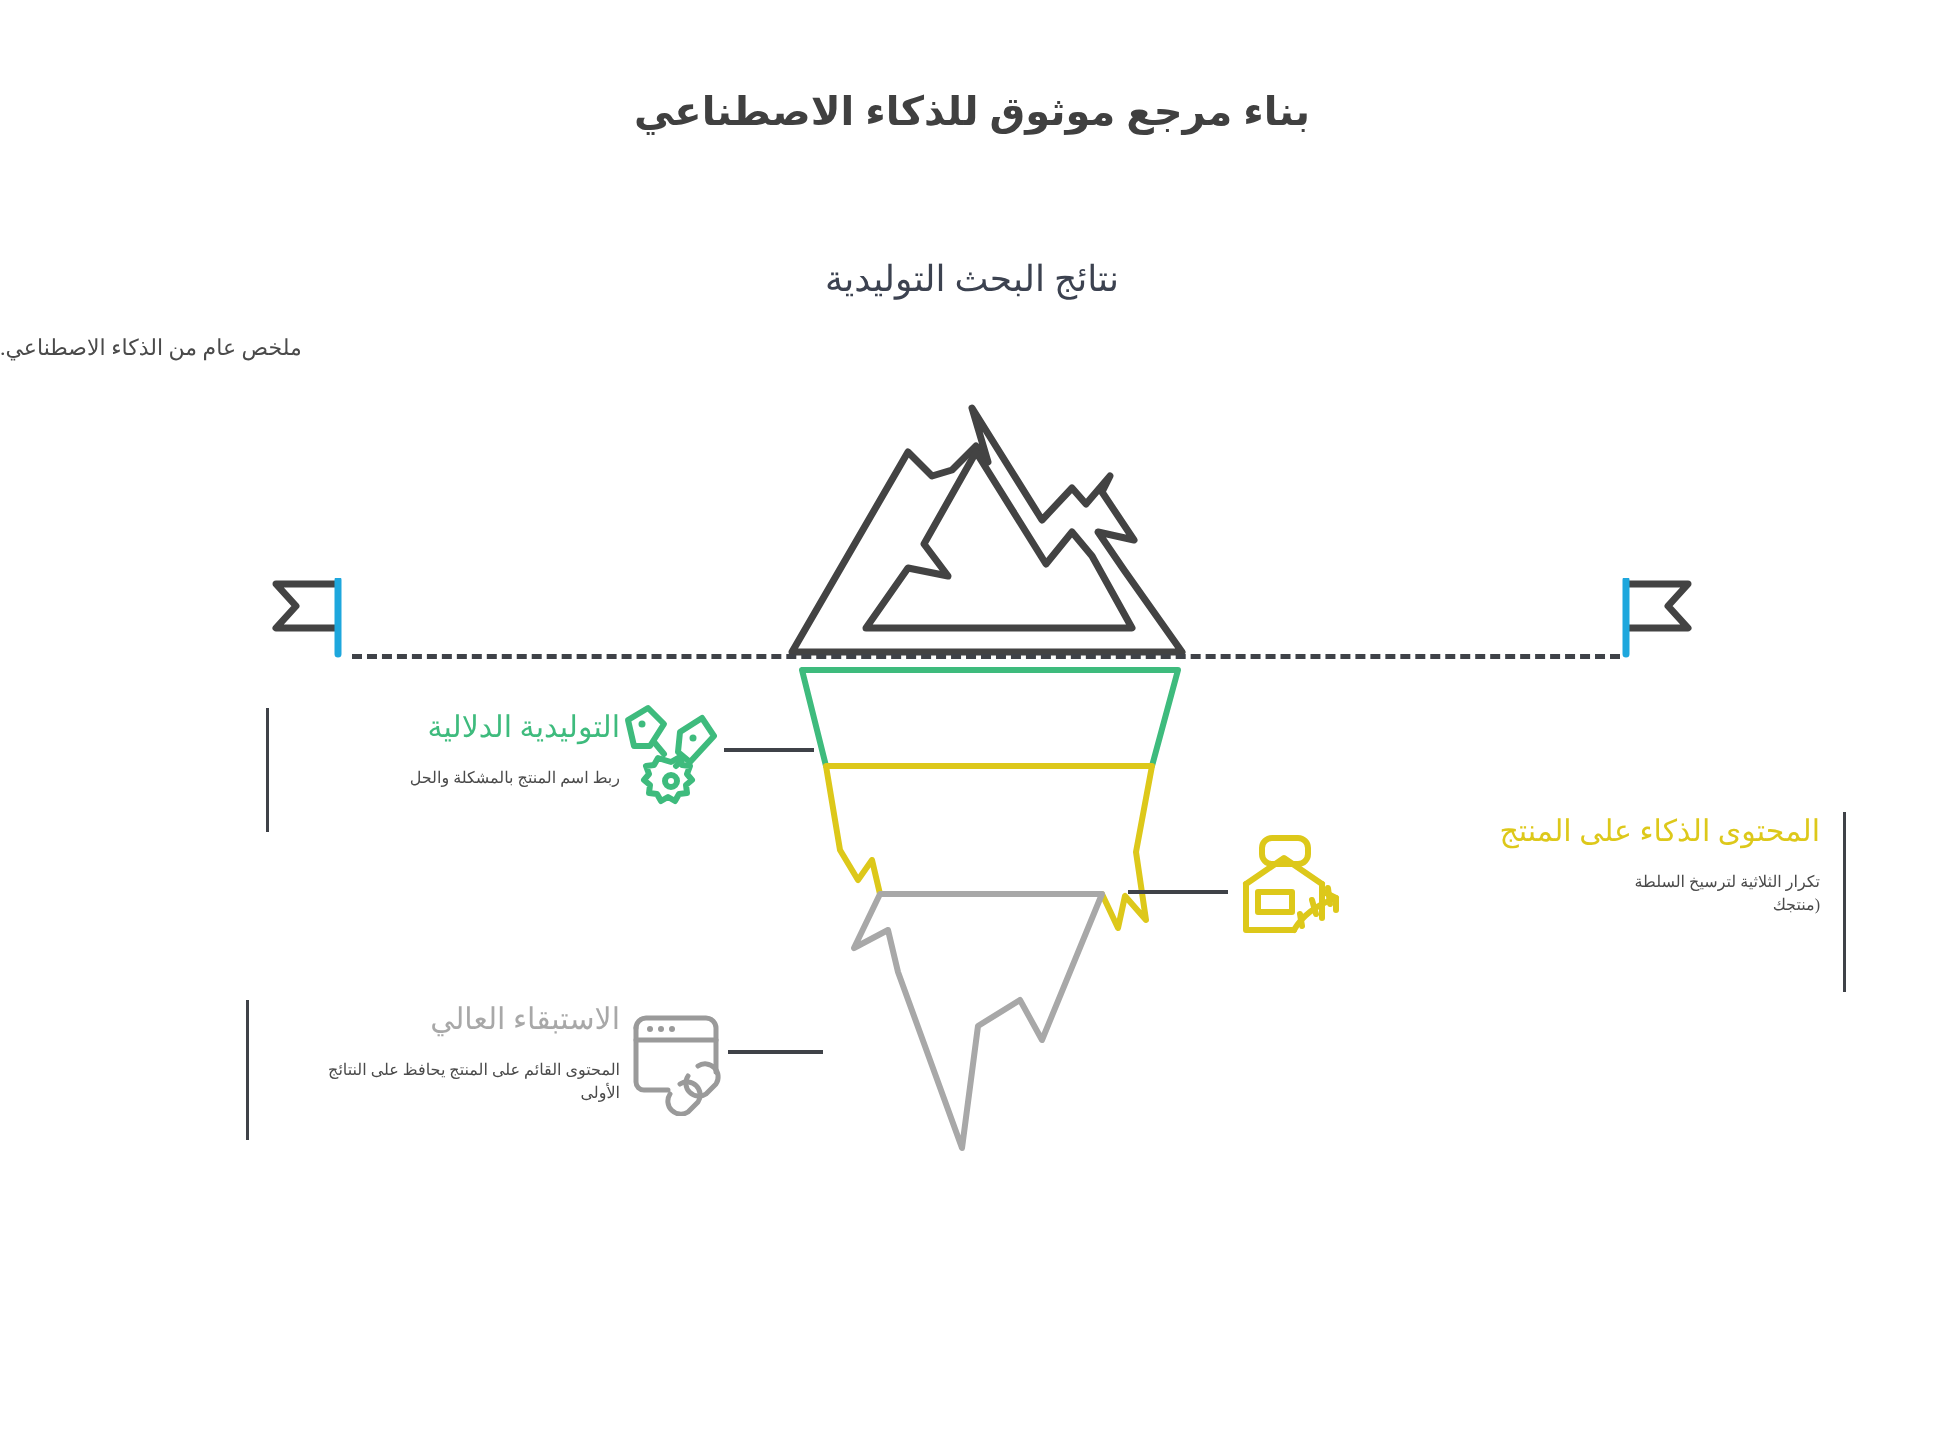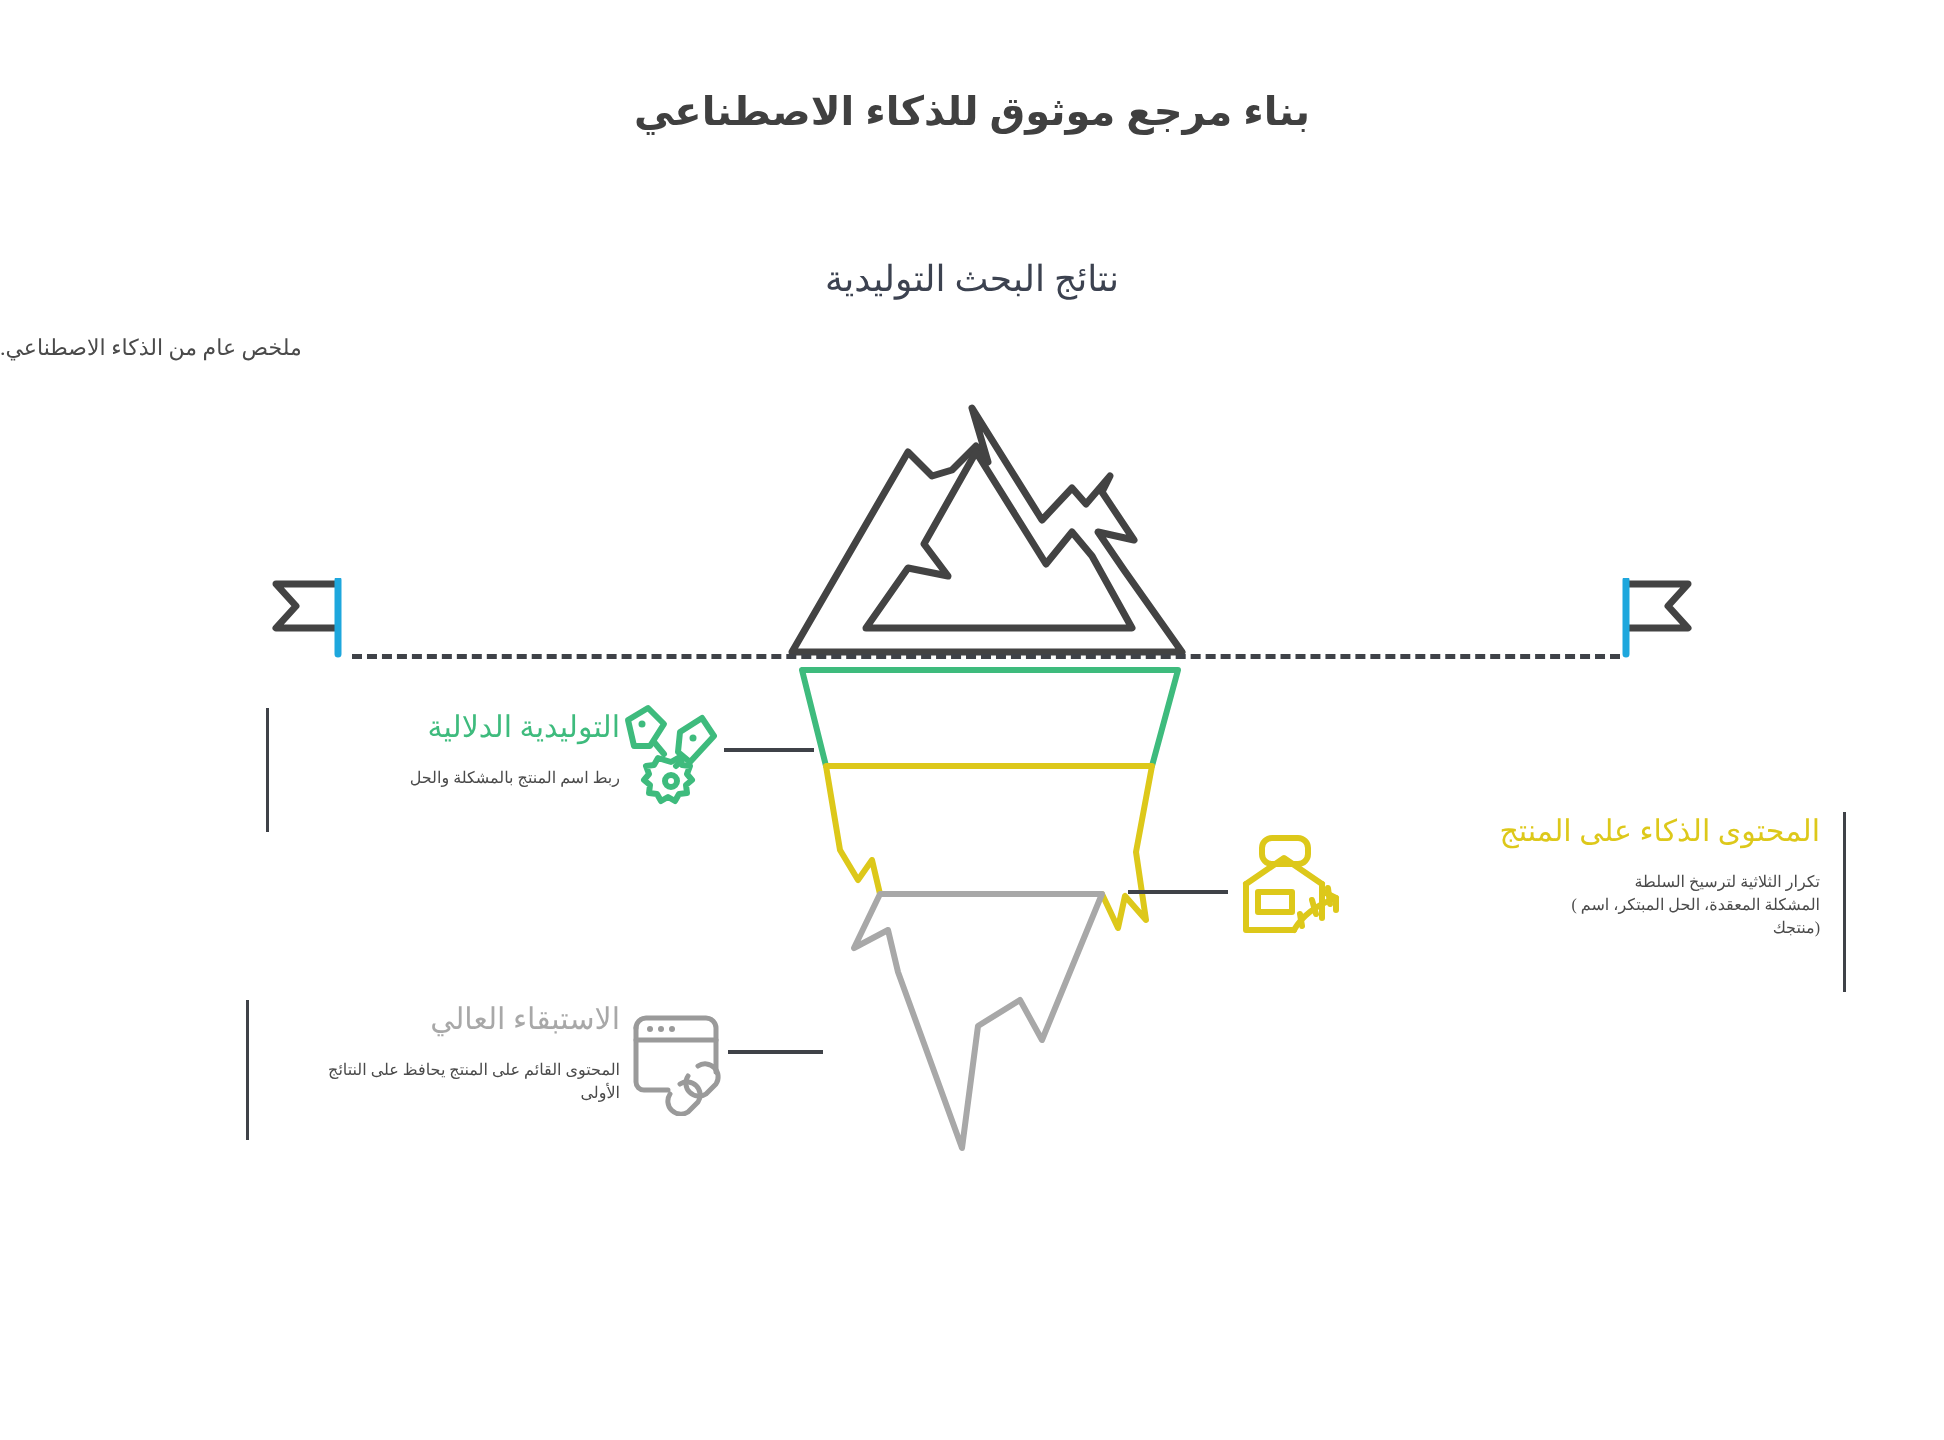--- a/index.html
+++ b/index.html
@@ -256,21 +256,20 @@
     <div class="c-body">
       <div>ربط اسم المنتج بالمشكلة والحل</div>
     </div>
   </div>
 
   <div class="callout callout-right callout-product">
     <div class="divider"></div>
     <div class="c-title">المحتوى الذكاء على المنتج</div>
     <div class="c-body">
       <div>تكرار الثلاثية لترسيخ السلطة</div>
-      <div>المشكلة المعقدة، الحل المبتكر، اسم )</div>
       <div>(منتجك</div>
     </div>
   </div>
 
   <div class="callout callout-left callout-retention">
     <div class="divider"></div>
     <div class="c-title">الاستبقاء العالي</div>
     <div class="c-body">
       <div>المحتوى القائم على المنتج يحافظ على النتائج</div>
       <div>الأولى</div>

